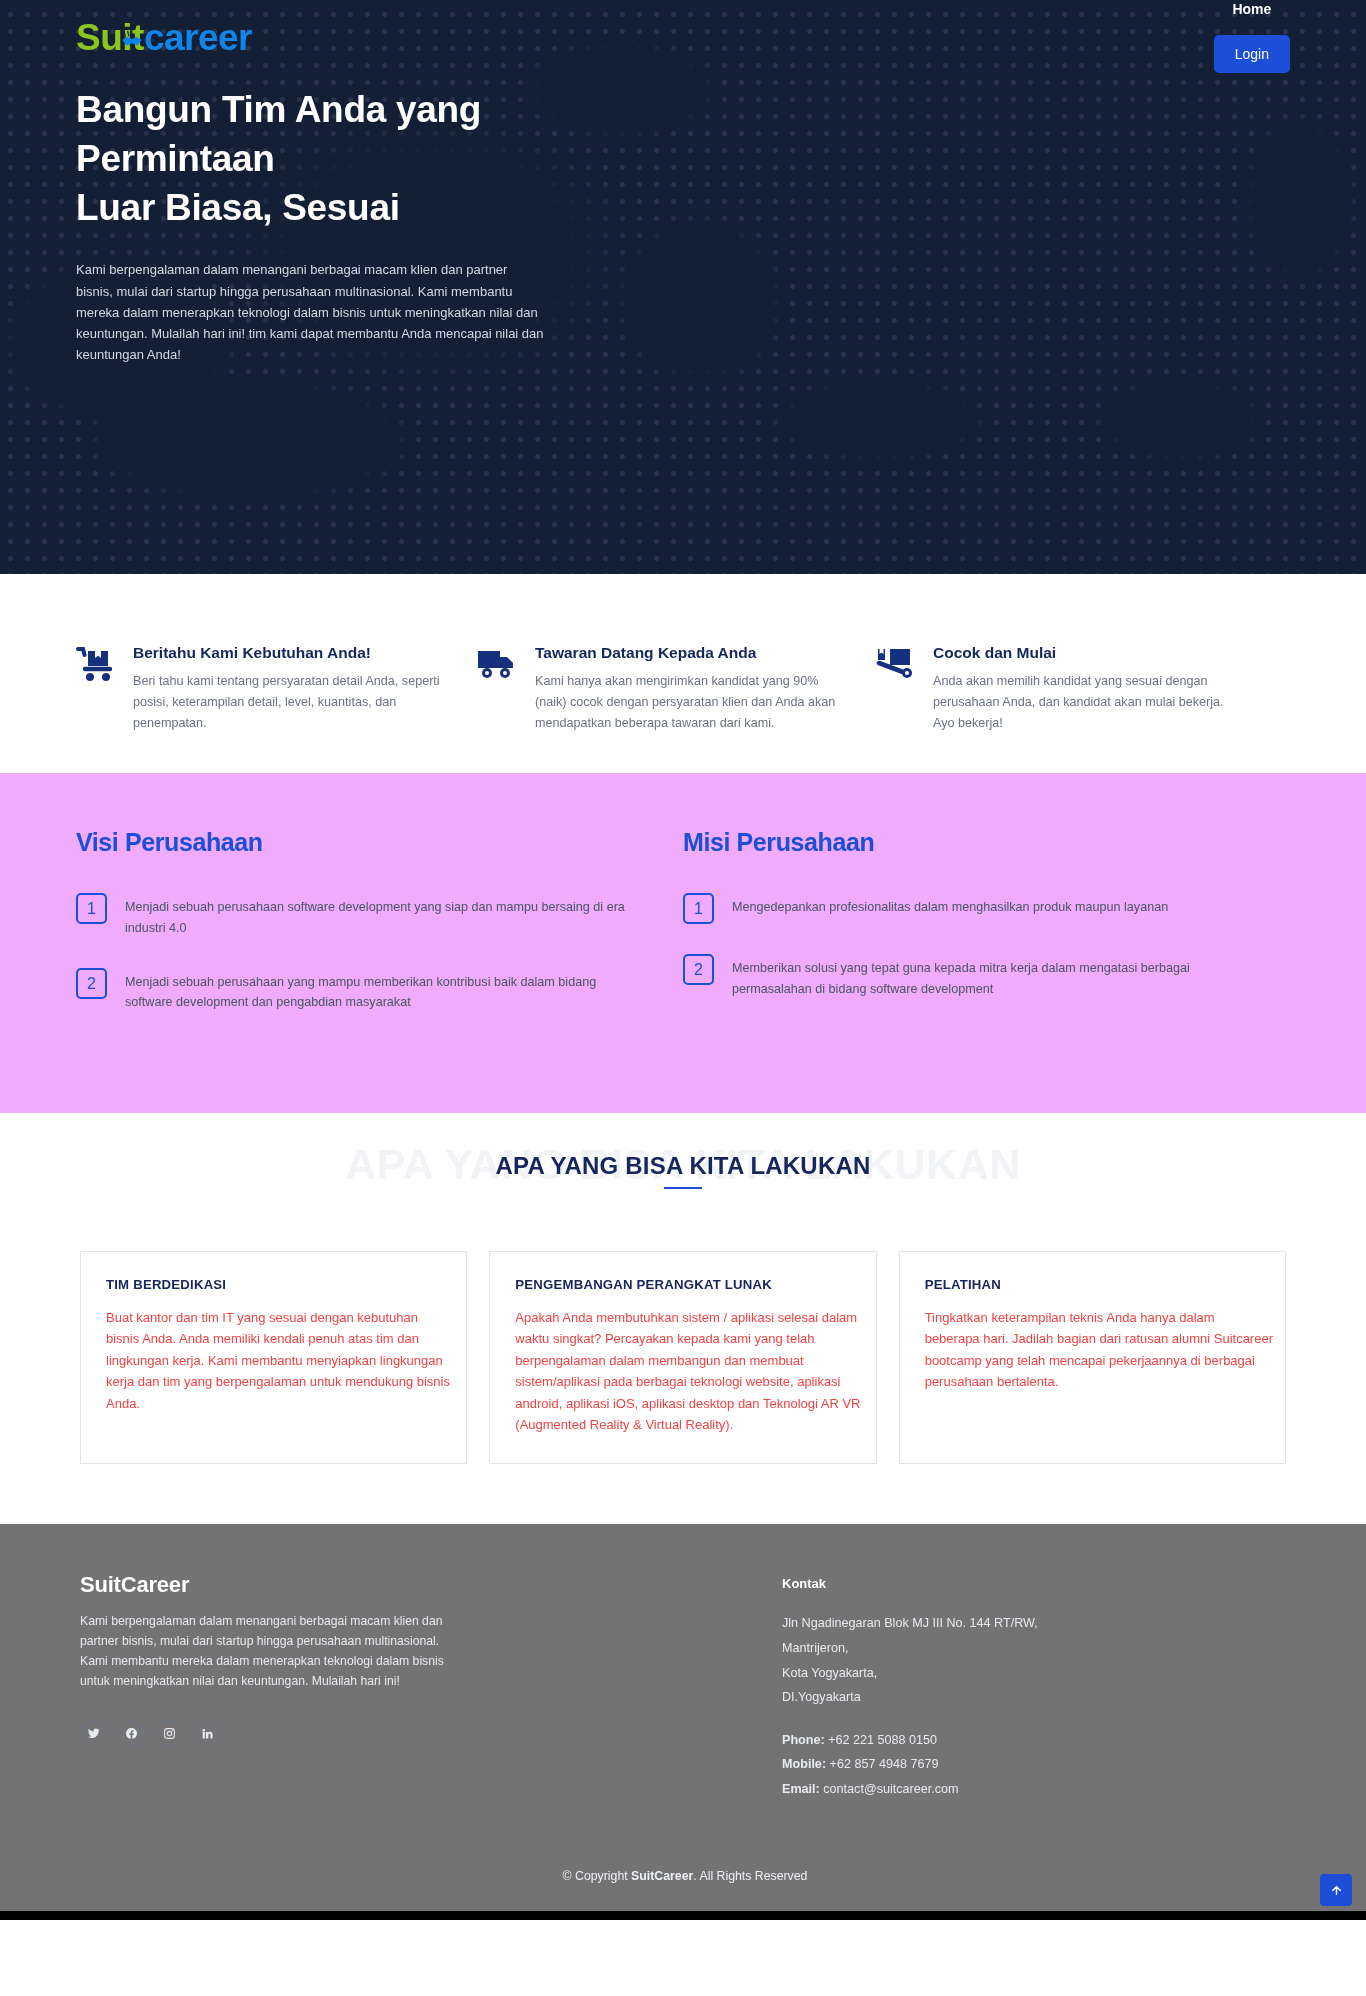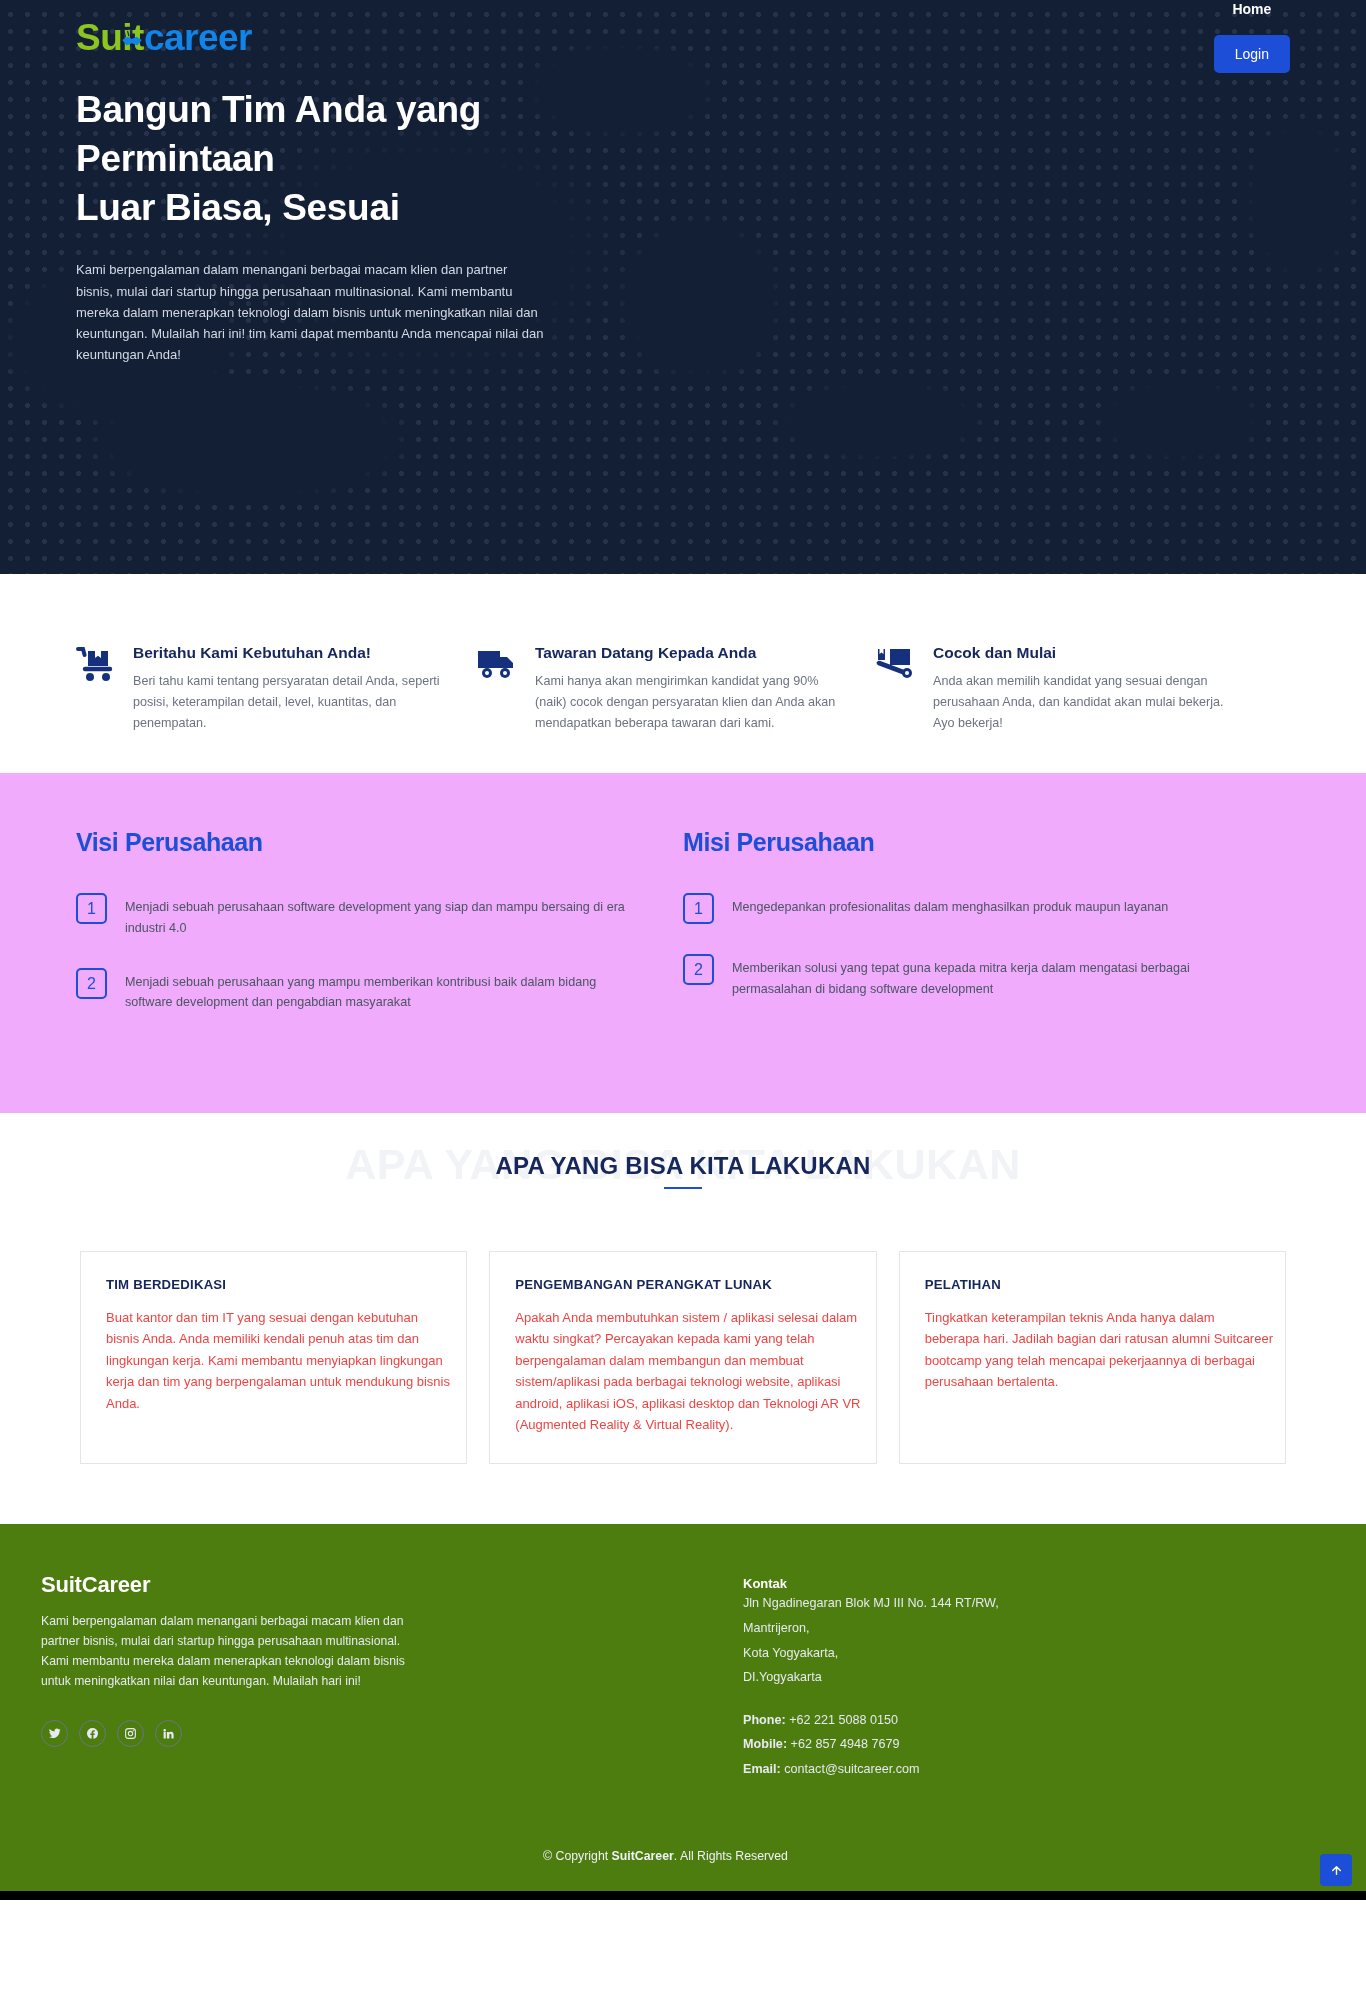--- a/index.html
+++ b/index.html
@@ -235,22 +235,22 @@
     margin-bottom: 15px;
   }
   .svc-card-text {
     color: #ef4444;
     font-size: 13px;
     line-height: 1.65;
   }
 
   
   .footer {
-    background: #4d7c0f;
-    padding: 48px 76px 0 41px;
+    background: #737373;
+    padding: 48px 76px 0 80px;
     color: #fff;
   }
   .footer-cols { display: flex; }
   .footer-left { width: 560px; }
   .footer-brand {
     font-size: 22px;
     font-weight: 700;
     margin-bottom: 14px;
     letter-spacing: -0.2px;
   }
@@ -263,21 +263,21 @@
   .socials { display: flex; gap: 11px; margin-top: 28px; }
   .social {
     width: 27px; height: 27px;
     border: 1px solid #6b7689;
     border-radius: 50%;
     display: flex; align-items: center; justify-content: center;
     cursor: pointer;
     color: #e7eaf0;
   }
   .footer-right { margin-left: 142px; padding-top: 4px; }
-  .kontak-title { font-size: 13px; font-weight: 700; }
+  .kontak-title { font-size: 13px; font-weight: 700; margin-bottom: 20px; }
   .kontak-line { font-size: 12.6px; line-height: 1.95; color: #e7eaf0; }
   .kontak-block2 { margin-top: 18px; }
   .kontak-line b { font-weight: 700; }
 
   .copyright {
     margin-top: 46px;
     padding: 22px 0 28px 0;
     text-align: center;
     font-size: 12.3px;
     color: #eef1f6;

